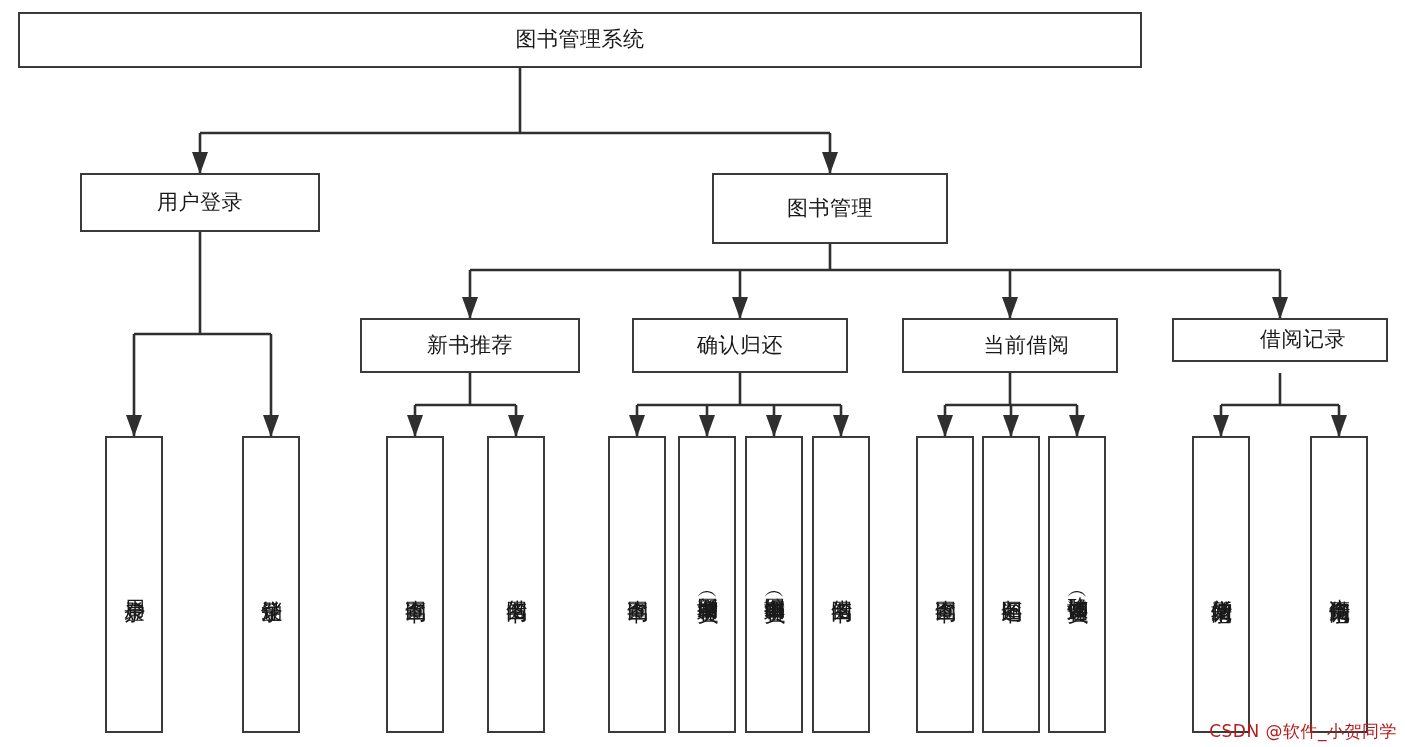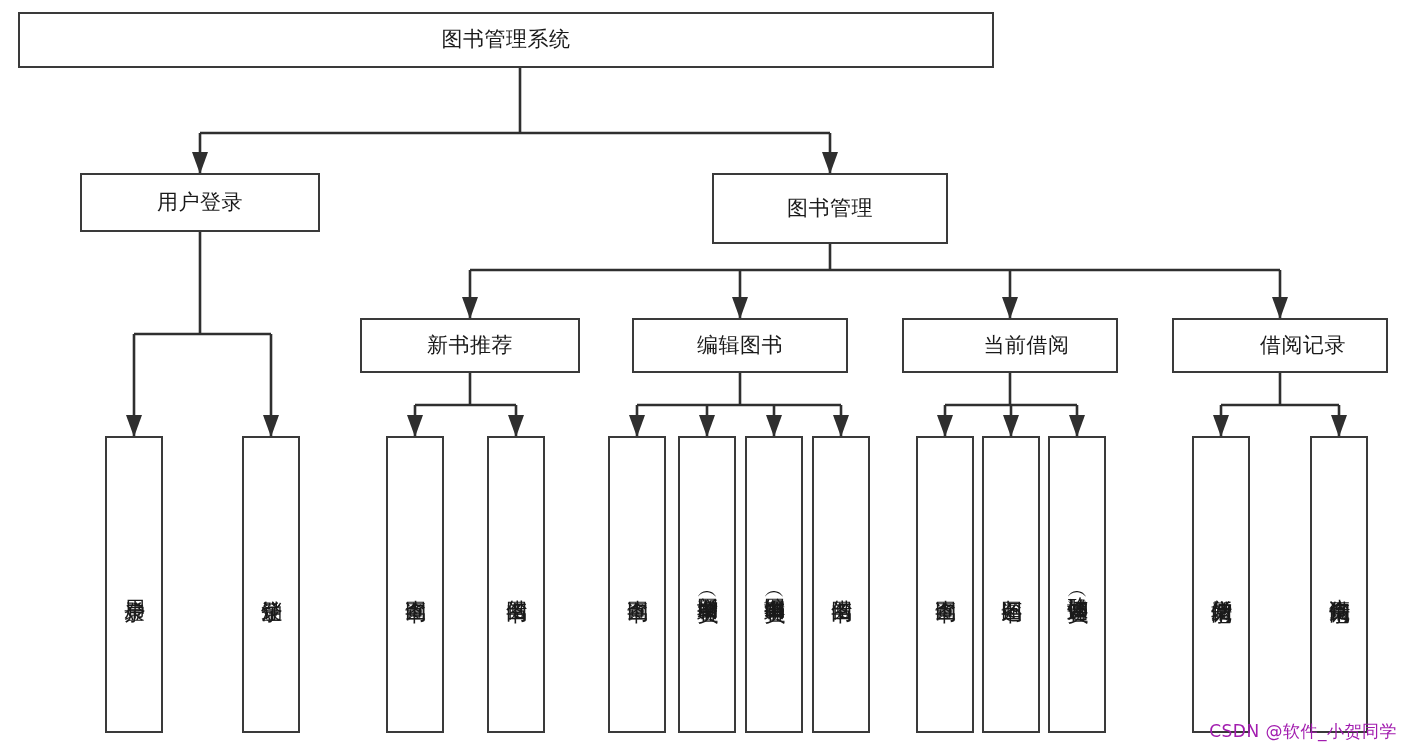--- a/index.html
+++ b/index.html
@@ -64,21 +64,21 @@
     fill: none;
   }
   #connector-layer polygon {
     fill: #2f2f2f;
   }
   .watermark {
     position: absolute;
     right: 8px;
     bottom: 4px;
     font-size: 17px;
-    color: #a21caf;
+    color: #b91c1c;
     white-space: nowrap;
     letter-spacing: 0.5px;
   }
 </style>
 </head>
 <body>
 
 <div id="diagram-root">
 
   <svg id="connector-layer" viewBox="0 0 1405 747" width="1405" height="747" aria-hidden="true">
@@ -130,39 +130,39 @@
       <polygon points="1069,415 1085,415 1077,437" fill="#2f2f2f"></polygon>
       <line x1="1280" y1="373" x2="1280" y2="405" stroke="#2f2f2f"></line>
       <line x1="1221" y1="405" x2="1339" y2="405" stroke="#2f2f2f"></line>
       <line x1="1221" y1="405" x2="1221" y2="436" stroke="#2f2f2f"></line>
       <polygon points="1213,415 1229,415 1221,437" fill="#2f2f2f"></polygon>
       <line x1="1339" y1="405" x2="1339" y2="436" stroke="#2f2f2f"></line>
       <polygon points="1331,415 1347,415 1339,437" fill="#2f2f2f"></polygon>
     </svg>
 
   <div id="node-layer">
-      <div class="node-box horizontal" style="left: 18px; top: 12px; width: 976px; height: 56px; border-color: rgb(58, 58, 58);">
+      <div class="node-box horizontal" style="left: 18px; top: 12px; width: 1124px; height: 56px; border-color: rgb(58, 58, 58);">
         <span class="node-label" style="color: rgb(26, 26, 26);">图书管理系统</span>
       </div>
       <div class="node-box horizontal" style="left: 80px; top: 173px; width: 240px; height: 59px; border-color: rgb(58, 58, 58);">
         <span class="node-label" style="color: rgb(26, 26, 26);">用户登录</span>
       </div>
       <div class="node-box horizontal" style="left: 712px; top: 173px; width: 236px; height: 71px; border-color: rgb(58, 58, 58);">
         <span class="node-label" style="color: rgb(26, 26, 26);">图书管理</span>
       </div>
       <div class="node-box horizontal" style="left: 360px; top: 318px; width: 220px; height: 55px; border-color: rgb(58, 58, 58);">
         <span class="node-label" style="color: rgb(26, 26, 26);">新书推荐</span>
       </div>
       <div class="node-box horizontal" style="left: 632px; top: 318px; width: 216px; height: 55px; border-color: rgb(58, 58, 58);">
-        <span class="node-label" style="color: rgb(26, 26, 26);">编辑图书</span>
+        <span class="node-label" style="color: rgb(26, 26, 26);">确认归还</span>
       </div>
       <div class="node-box horizontal" style="left: 902px; top: 318px; width: 216px; height: 55px; border-color: rgb(58, 58, 58);">
         <span class="node-label" style="color: rgb(26, 26, 26); margin-left: 33px;">当前借阅</span>
       </div>
-      <div class="node-box horizontal" style="left: 1172px; top: 318px; width: 216px; height: 55px; border-color: rgb(58, 58, 58); padding-left: 46px;">
+      <div class="node-box horizontal" style="left: 1172px; top: 318px; width: 216px; height: 44px; border-color: rgb(58, 58, 58); padding-left: 46px;">
         <span class="node-label" style="color: rgb(26, 26, 26);">借阅记录</span>
       </div>
       <div class="node-box vertical" style="left: 105px; top: 436px; width: 58px; height: 297px; border-color: rgb(58, 58, 58);">
         <span class="node-label" style="color: rgb(26, 26, 26);">用户登录</span>
       </div>
       <div class="node-box vertical" style="left: 242px; top: 436px; width: 58px; height: 297px; border-color: rgb(58, 58, 58);">
         <span class="node-label" style="color: rgb(26, 26, 26);">注销登录</span>
       </div>
       <div class="node-box vertical" style="left: 386px; top: 436px; width: 58px; height: 297px; border-color: rgb(58, 58, 58);">
         <span class="node-label" style="color: rgb(26, 26, 26);">查询图书</span>

